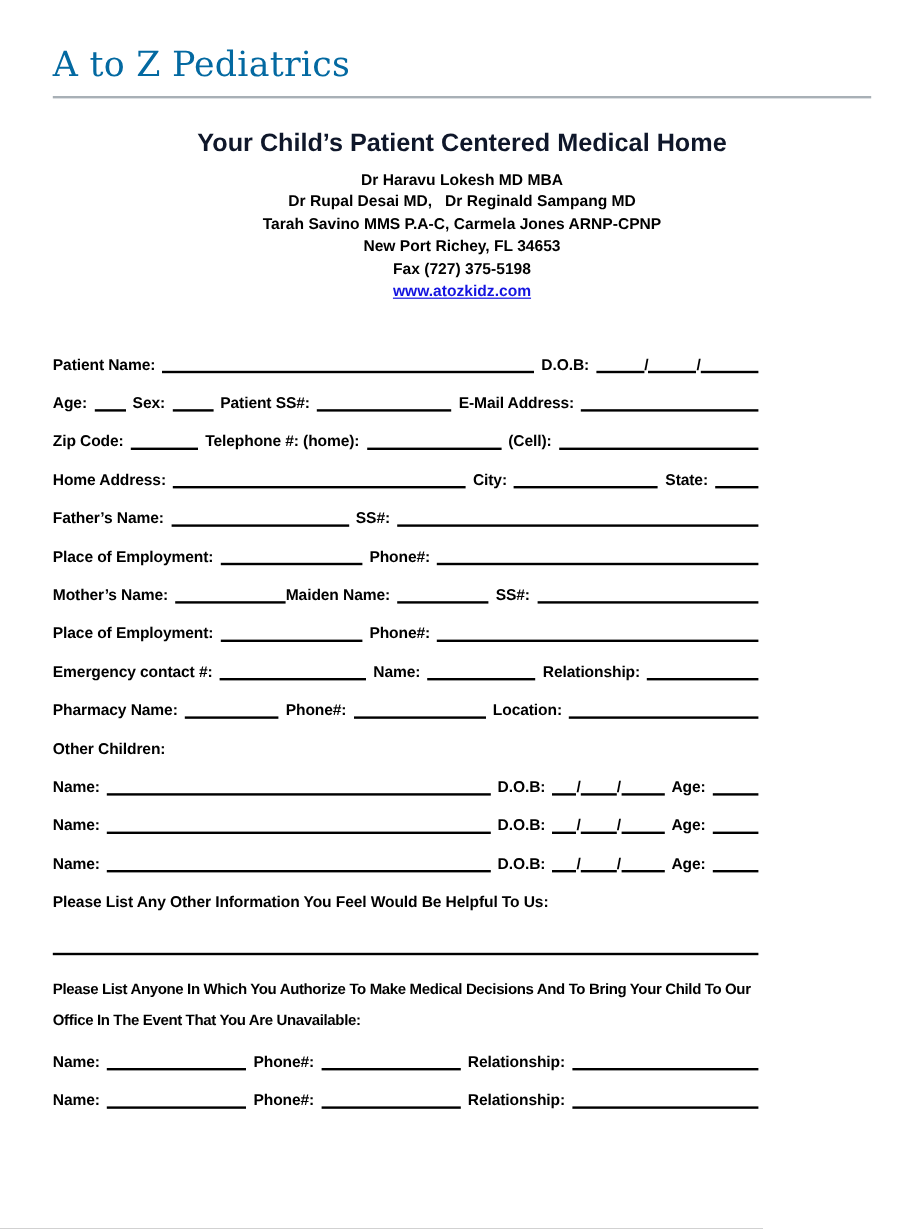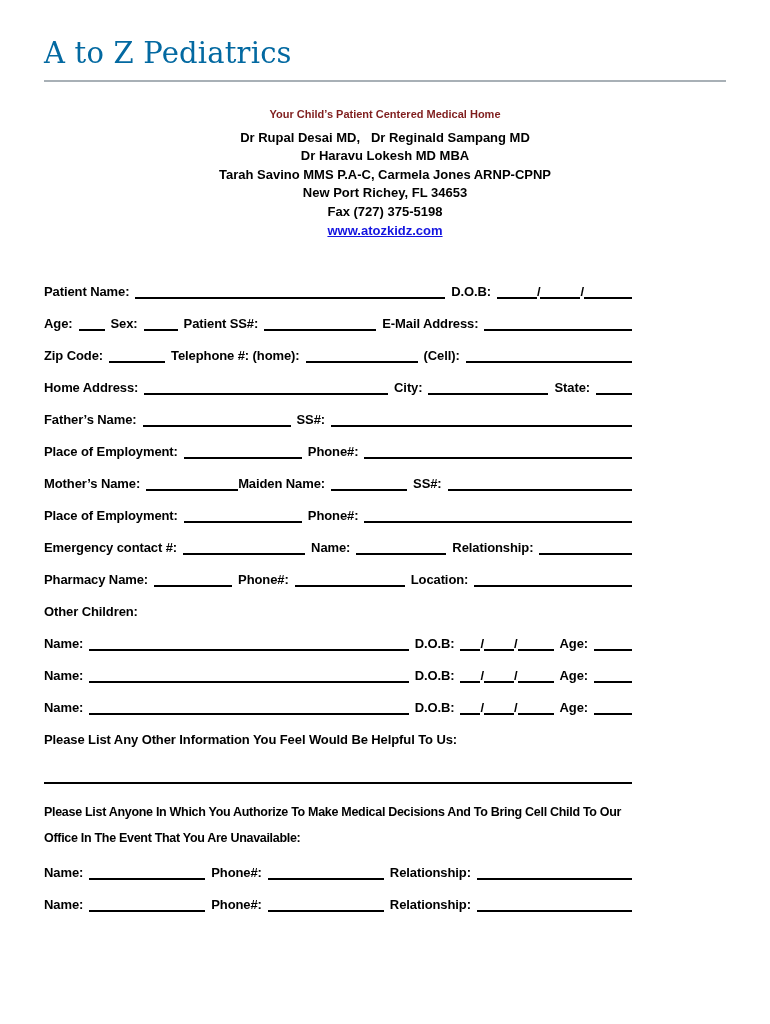--- a/index.html
+++ b/index.html
@@ -23,23 +23,23 @@
     line-height: 1.2;
     margin: 0;
   }
   .title-rule {
     border: none;
     border-top: 2px solid #A8B0B6;
     margin: 9px 0 0 0;
   }
   .center-block { text-align: center; margin-top: 26px; }
   .red-title {
-    color: #7f1d1d;
-    font-weight: 700;
-    font-size: 11px;
+    color: #0f172a;
+    font-weight: 700;
+    font-size: 21px;
     margin-bottom: 9px;
   }
   .center-line {
     font-weight: 700;
     font-size: 13px;
     line-height: 18.5px;
     white-space: pre-wrap;
   }
   .site-link {
     display: inline-block;
@@ -92,22 +92,22 @@
 <div class="page">
 
   <h1 class="practice-title">A to Z Pediatrics</h1>
   <hr class="title-rule">
 
   <div class="center-block">
     <div class="red-title">Your Child’s Patient Centered Medical Home</div>
 
     <div>
 
-    <div class="center-line">Dr Rupal Desai MD,   Dr Reginald Sampang MD</div>
-        <div class="center-line">Dr Haravu Lokesh MD MBA</div>
+    <div class="center-line">Dr Haravu Lokesh MD MBA</div>
+        <div class="center-line">Dr Rupal Desai MD,   Dr Reginald Sampang MD</div>
         <div class="center-line">Tarah Savino MMS P.A-C, Carmela Jones ARNP-CPNP</div>
         <div class="center-line">New Port Richey, FL 34653</div>
         <div class="center-line">Fax (727) 375-5198</div>
       </div>
 
     <a class="site-link" href="#">www.atozkidz.com</a>
   </div>
 
   <div class="form-area">
     <div id="form-rows">
@@ -229,21 +229,21 @@
           <span class="blank" style="width: 38px;"></span>
         </div>
         <div class="form-row">
           <span class="lbl">Please List Any Other Information You Feel Would Be Helpful To Us:</span>
         </div>
         <div class="form-row" style="margin-top: 18px;">
           <span class="blank flex"></span>
         </div>
       </div>
 
-    <p class="para">Please List Anyone In Which You Authorize To Make Medical Decisions And To Bring Cell Child To Our Office In The Event That You Are Unavailable:</p>
+    <p class="para">Please List Anyone In Which You Authorize To Make Medical Decisions And To Bring Your Child To Our Office In The Event That You Are Unavailable:</p>
 
     <div id="authorize-rows">
         <div class="form-row">
           <span class="lbl">Name:</span>
           <span class="blank" style="width: 116px;"></span>
           <span class="lbl">Phone#:</span>
           <span class="blank" style="width: 116px;"></span>
           <span class="lbl">Relationship:</span>
           <span class="blank flex"></span>
         </div>

